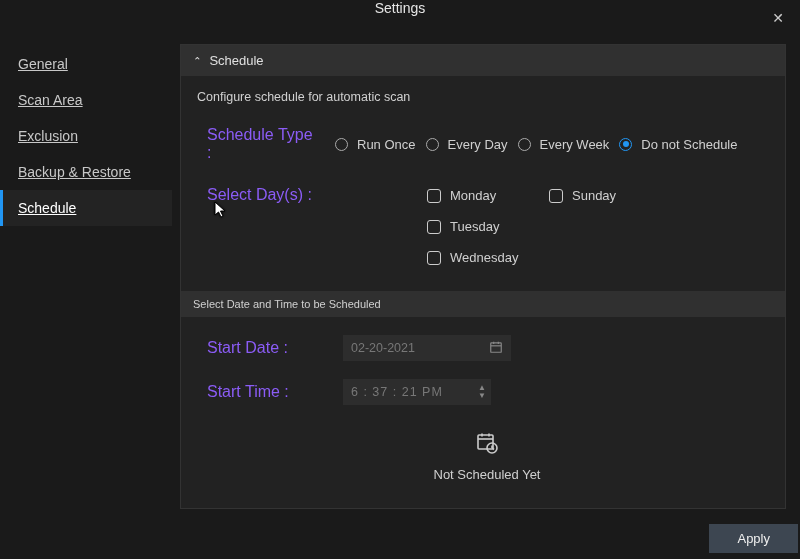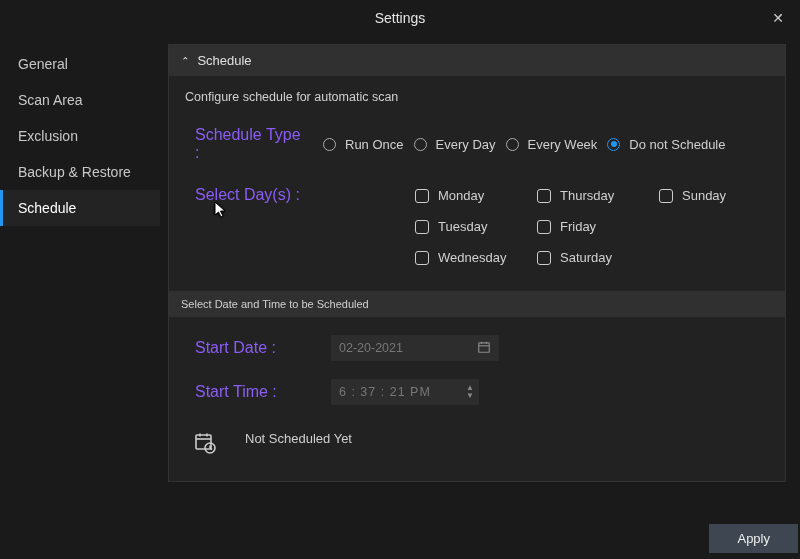--- a/index.html
+++ b/index.html
@@ -1,22 +1,22 @@
 <!DOCTYPE html>
 <html><head>
 <meta charset="utf-8">
 <style>
   * { box-sizing: border-box; margin: 0; padding: 0; font-family: "Segoe UI", Arial, sans-serif; }
   body { background: #1a1a1a; width: 800px; height: 559px; overflow: hidden; color: #d0d0d0; font-size: 13px; position: relative; }
-  .titlebar { height: 36px; display:flex; align-items:center; justify-content:center; position:relative; background:#1a1a1a; }
+  .titlebar { height: 36px; display:flex; align-items:flex-start; justify-content:center; position:relative; background:#1a1a1a; }
   .titlebar .title { color:#e5e5e5; font-size:14px; }
   .close-btn { position:absolute; right:10px; top:8px; color:#ccc; font-size:14px; cursor:pointer; padding:2px 6px;}
   .main { display:flex; height: calc(100% - 36px); }
   .sidebar { width:172px; padding-top:10px; }
-  .side-item { padding:10px 18px; color:#c8c8c8; cursor:pointer; font-size:14px; }
+  .side-item { padding:10px 18px; color:#c8c8c8; cursor:pointer; font-size:14px;text-decoration:underline; }
   .side-item.active { color:#fff; border-left:3px solid #2196F3; background:#232323; padding-left:15px;}
   .content { flex:1; padding: 8px 14px 10px 8px; display:flex; flex-direction:column; position:relative;}
   .panel { background:#222; border:1px solid #333; }
   .sec-header { background:#303030; padding:8px 12px; display:flex; align-items:center; gap:8px; color:#e0e0e0; font-size:13px;}
   .chev { display:inline-block; transform:rotate(180deg); font-size:10px;}
   .sec-body { padding: 14px 16px 18px 16px; }
   .subtitle { font-size:12.5px; color:#d0d0d0; margin-bottom:22px; }
   .row { display:flex; align-items:center; margin: 0 0 18px 10px; }
   .row-label { width:108px; color:#8b5cf6; font-size:16px;}
   .radio-group { display:flex; gap:4px; align-items:center;}
@@ -30,21 +30,21 @@
   .day-col.c3 { width:110px;}
   .day-item { display:flex; align-items:center; gap:9px; height:31px; cursor:pointer;}
   .checkbox { width:14px; height:14px; border:1.5px solid #ccc; border-radius:3px; display:inline-block;}
   .sub-sec-header { background:#303030; padding:7px 12px; font-size:11px; color:#d0d0d0; margin: 4px -16px 18px -16px;}
   .date-row { display:flex; align-items:center; margin-left:10px; margin-bottom:18px;}
   .date-row .row-label { width:110px;}
   .date-field { background:#2d2d2d; height:26px; width:168px; display:flex; align-items:center; padding:0 8px; color:#777; font-size:12.5px; position:relative;}
   .time-field { background:#2d2d2d; height:26px; width:148px; display:flex; align-items:center; padding:0 8px; color:#777; font-size:12.5px; position:relative; letter-spacing:1px;}
   .cal-icon { position:absolute; right:8px; color:#888; font-size:13px;}
   .time-spin { position:absolute; right:4px; display:flex; flex-direction:column; line-height:8px; color:#888; font-size:8px;}
-  .status-row { display:flex; gap:28px; margin:26px 0 8px 8px;}
+  .status-row { display:flex; align-items:center; gap:12px; margin:26px 0 8px 8px;flex-direction:column;}
   .sched-icon { width:24px; height:24px; display:flex; align-items:center; justify-content:center;}
   .sched-icon svg { stroke:#ccc; }
   .status-text { color:#d0d0d0; font-size:13px;}
   .apply-bar { position:absolute; bottom:6px; right:2px;}
   .apply-btn { background:#3d4651; color:#eee; border:none; padding:7px 28px; font-size:13px; cursor:pointer;}
   .cursor { position:absolute; left:214px; top:201px; color:#000; pointer-events:none;}
   .cursor svg { filter: drop-shadow(0 0 1px #000);}
 </style>
 </head>
 <body>
@@ -106,34 +106,20 @@
                 </div>
               <div class="day-item">
                   <span class="checkbox"></span>
                   <span>Tuesday</span>
                 </div>
               <div class="day-item">
                   <span class="checkbox"></span>
                   <span>Wednesday</span>
                 </div>
             </div>
-            <div class="day-col">
-              <div class="day-item">
-                  <span class="checkbox"></span>
-                  <span>Thursday</span>
-                </div>
-              <div class="day-item">
-                  <span class="checkbox"></span>
-                  <span>Friday</span>
-                </div>
-              <div class="day-item">
-                  <span class="checkbox"></span>
-                  <span>Saturday</span>
-                </div>
-            </div>
             <div class="day-col c3">
               <div class="day-item">
                   <span class="checkbox"></span>
                   <span>Sunday</span>
                 </div>
             </div>
           </div>
         </div>
 
         <div class="sub-sec-header">Select Date and Time to be Scheduled</div>

